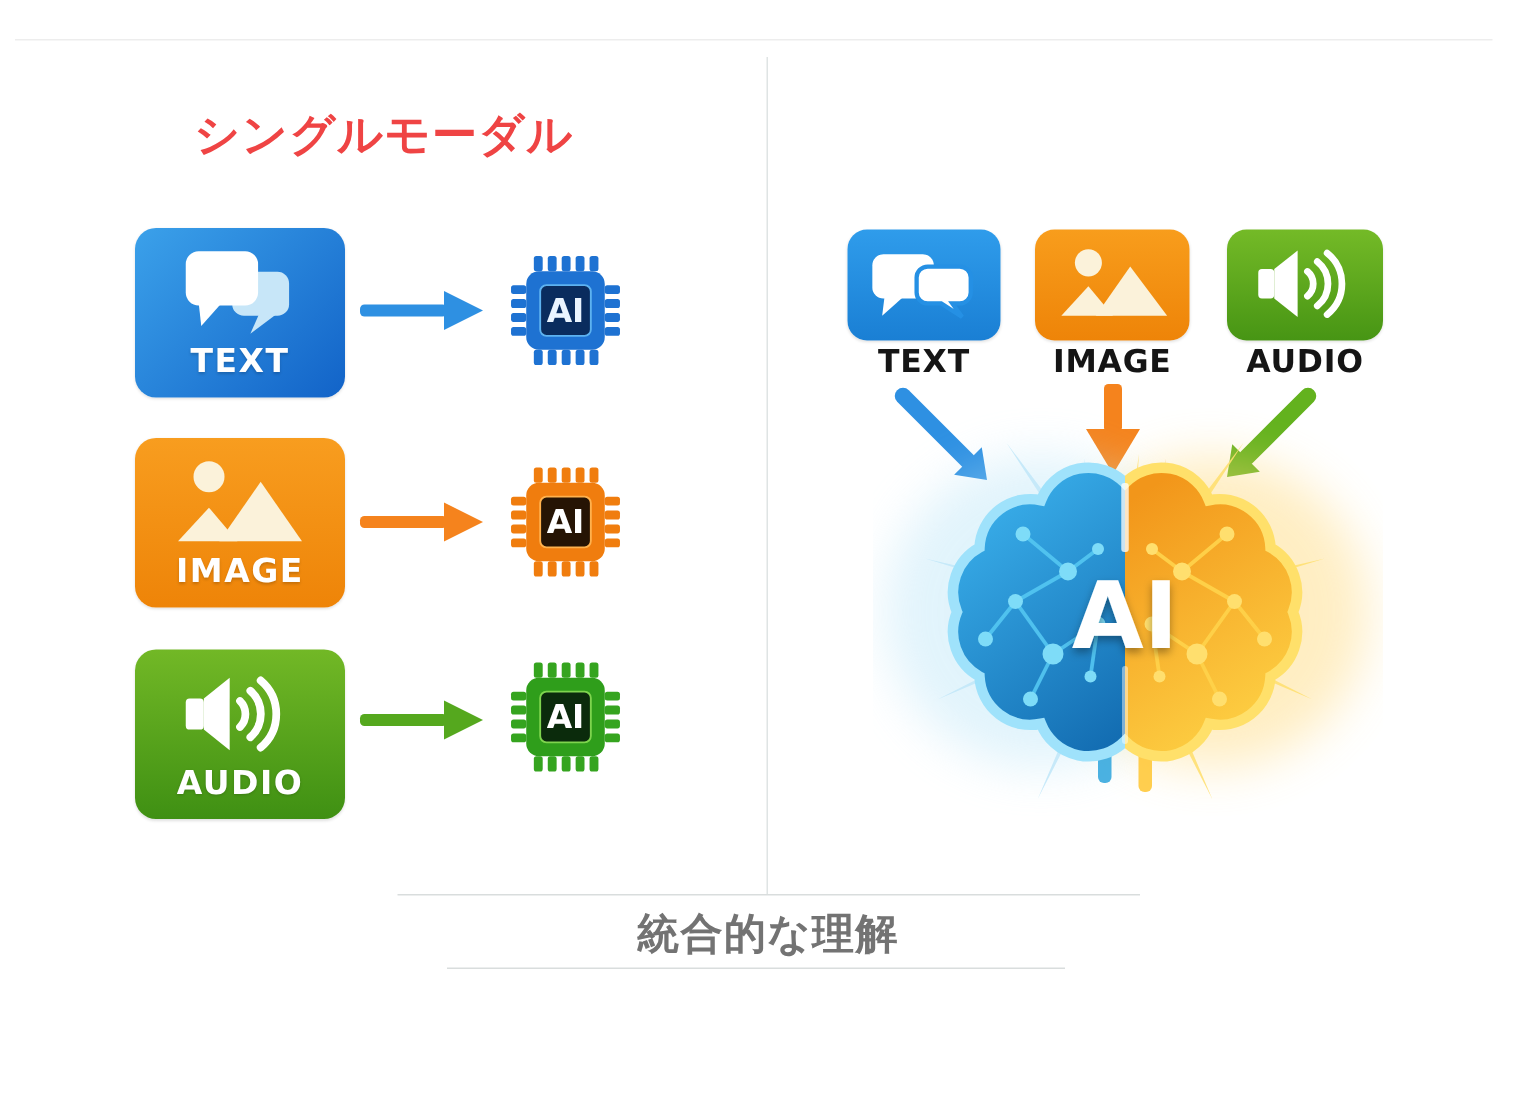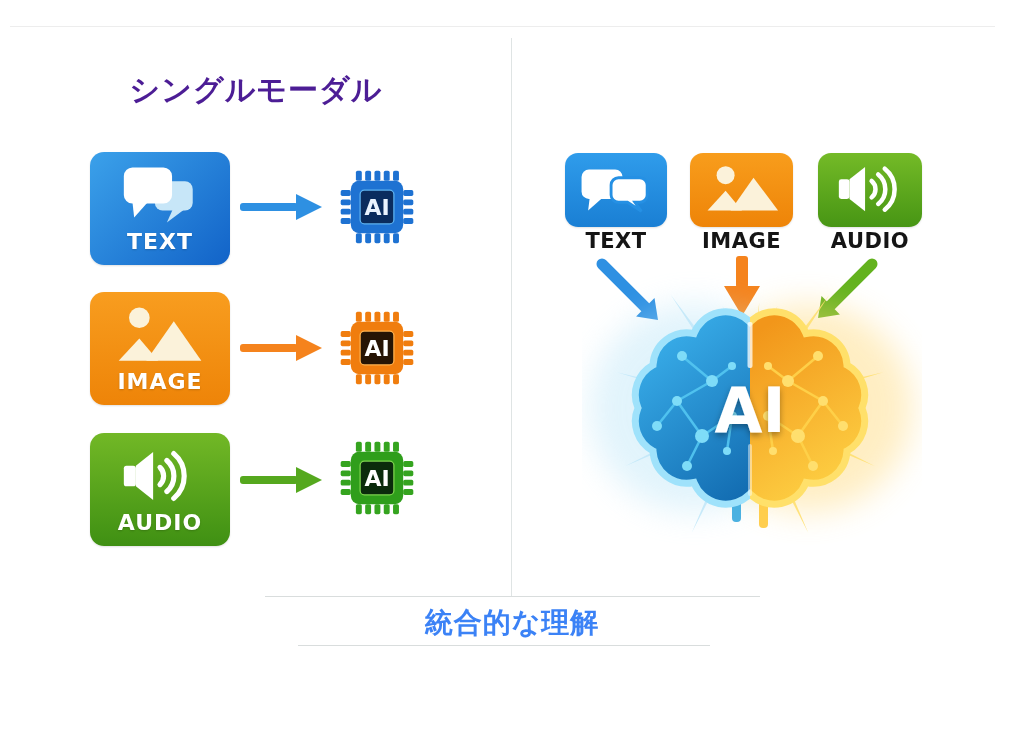--- a/index.html
+++ b/index.html
@@ -3,21 +3,21 @@
 <meta charset="utf-8">
 <style>
   html,body{margin:0;padding:0;background:#fff;}
   .canvas{
     position:relative;width:1024px;height:740px;background:#ffffff;overflow:hidden;
     font-family:"DejaVu Sans","Liberation Sans",sans-serif;
   }
   .top-line{position:absolute;left:10px;top:26px;width:985px;height:1px;background:#ededed;}
   .divider{position:absolute;left:511px;top:38px;width:1px;height:558px;background:#dfe4e4;}
 
-  .title{position:absolute;top:70px;font-size:30px;font-weight:bold;color:#4c1d95;text-align:center;letter-spacing:1px;}
+  .title{position:absolute;top:70px;font-size:30px;font-weight:bold;color:#ef4444;text-align:center;letter-spacing:1px;}
   .title-left{left:0;width:512px;}
   .title-right{left:512px;width:512px;}
 
   
   .tile{position:absolute;left:90px;width:140px;height:113px;border-radius:14px;
         display:flex;flex-direction:column;align-items:center;justify-content:center;
         box-shadow:0 1px 2px rgba(0,0,0,0.12);}
   .tile-text {top:152px;background:linear-gradient(135deg,#3ba1ea 0%,#1263c8 100%);}
   .tile-image{top:292px;background:linear-gradient(180deg,#f89d1f 0%,#ee8408 100%);}
   .tile-audio{top:433px;background:linear-gradient(180deg,#72b826 0%,#3f9013 100%);}
@@ -53,21 +53,21 @@
   .arrow-orange{position:absolute;left:722px;top:254px;width:40px;height:66px;}
   .arrow-green {position:absolute;left:808px;top:256px;width:72px;height:72px;}
 
   .brain{position:absolute;left:582px;top:268px;width:340px;height:320px;}
   .brain text{font-family:"DejaVu Sans","Liberation Sans",sans-serif;}
 
   
   .footer-line-top   {position:absolute;left:265px;top:596px;width:495px;height:1px;background:#d9dddd;}
   .footer-line-bottom{position:absolute;left:298px;top:645px;width:412px;height:1px;background:#d9dddd;}
   .footer-caption{position:absolute;left:312px;top:604px;width:400px;text-align:center;
-                  font-size:28px;font-weight:bold;color:#3b82f6;letter-spacing:1px;}
+                  font-size:28px;font-weight:bold;color:#737373;letter-spacing:1px;}
   .defs-holder{position:absolute;width:0;height:0;overflow:hidden;}
 </style>
 </head>
 <body>
 
 <svg class="defs-holder" aria-hidden="true">
   <defs>
     <g id="chip-base">
       <rect x="20" y="2" width="7" height="12" rx="2" fill="var(--c-pin)"></rect>
         <rect x="31" y="2" width="7" height="12" rx="2" fill="var(--c-pin)"></rect>

